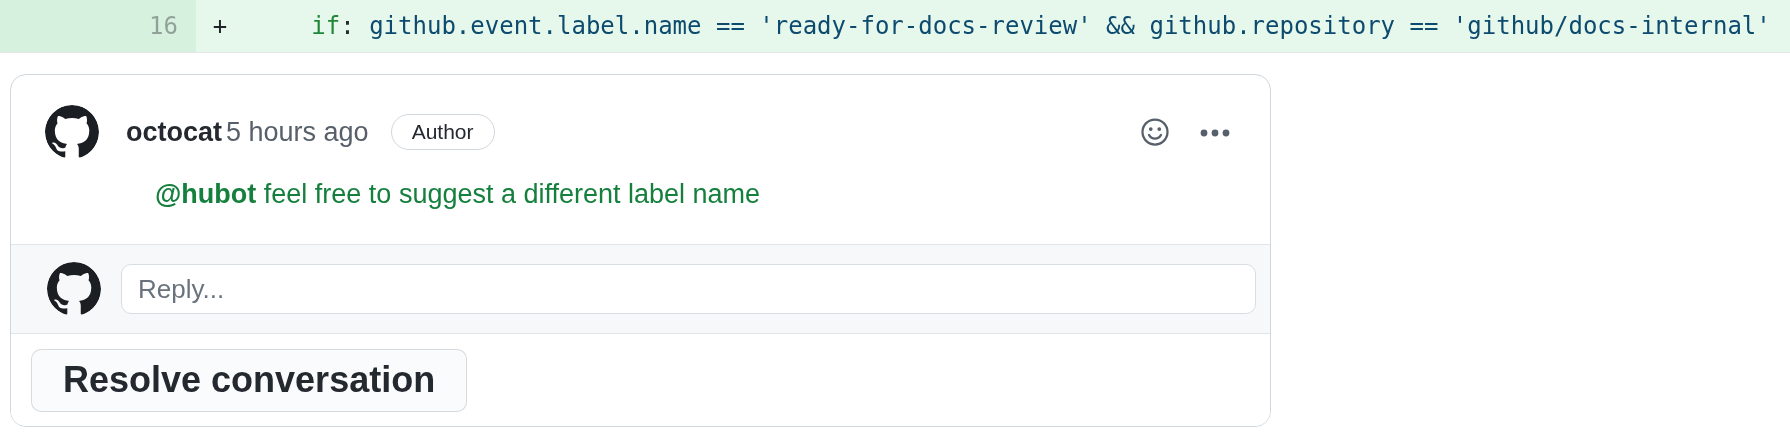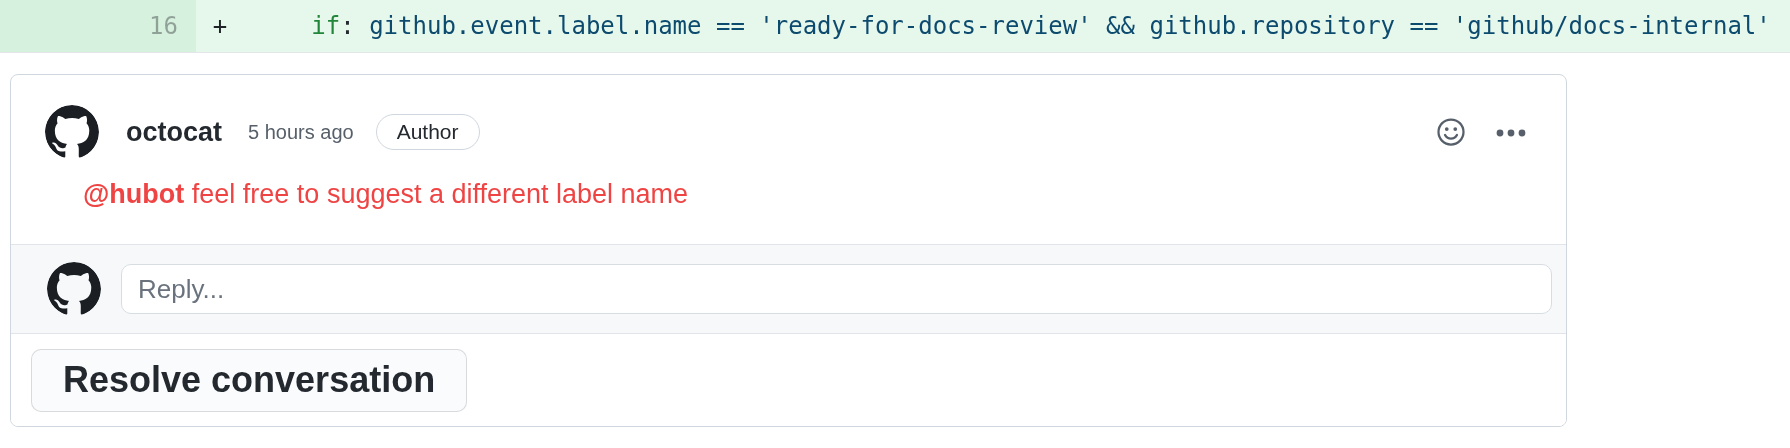--- a/index.html
+++ b/index.html
@@ -28,47 +28,47 @@
   }
   .diff-code{
     margin:0;white-space:pre;overflow:hidden;
     font-family:inherit;font-size:inherit;line-height:inherit;
   }
   .tok-keyword{color:#22863a;margin-left:24px;}
   .tok-punct{color:#24292f;}
   .tok-code{color:#0c4a6e;}
   
   .thread-card{
-    position:absolute;left:10px;top:74px;width:1557px;
-    border:1px solid #d0d7de;border-radius:8px;background:#ffffff;
+    position:absolute;left:10px;top:74px;width:1261px;
+    border:1px solid #d0d7de;border-radius:16px;background:#ffffff;
     box-sizing:border-box;overflow:hidden;
   }
   .comment-main{height:169px;box-sizing:border-box;padding:30px 36px 0 34px;}
   .comment-header{display:flex;align-items:center;}
   .avatar{
     width:54px;height:54px;border-radius:50%;flex:0 0 auto;
     display:block;
   }
   .comment-header .avatar{margin-right:27px;}
   .author-name{font-weight:700;font-size:27px;color:#24292f;}
-  .timestamp{font-size:20px;color:#57606a;margin-left:26px;}
+  .timestamp{font-size:27px;color:#57606a;margin-left:4px;}
   .role-badge{
     display:inline-flex;align-items:center;justify-content:center;
     margin-left:22px;height:36px;padding:0 20px;border:1px solid #d0d7de;
     border-radius:999px;font-size:21px;font-weight:500;color:#24292f;
     background:#ffffff;box-sizing:border-box;text-align:center;
   }
   .header-spacer{flex:1 1 auto;}
   .icon-btn{
     background:none;border:none;padding:0;margin:0;cursor:pointer;
     display:flex;align-items:center;justify-content:center;
   }
   .icon-btn + .icon-btn{margin-left:26px;}
   .comment-body{
-    margin-left:38px;margin-top:17px;font-size:27px;line-height:36px;color:#ef4444;
+    margin-left:110px;margin-top:17px;font-size:27px;line-height:36px;color:#15803d;
   }
   .mention{font-weight:700;}
   
   .reply-row{
     height:90px;background:#f6f8fa;
     border-top:1px solid #e1e4e8;border-bottom:1px solid #e1e4e8;
     display:flex;align-items:center;box-sizing:border-box;
     padding-left:36px;padding-right:14px;
   }
   .reply-row .avatar{margin-right:20px;}

